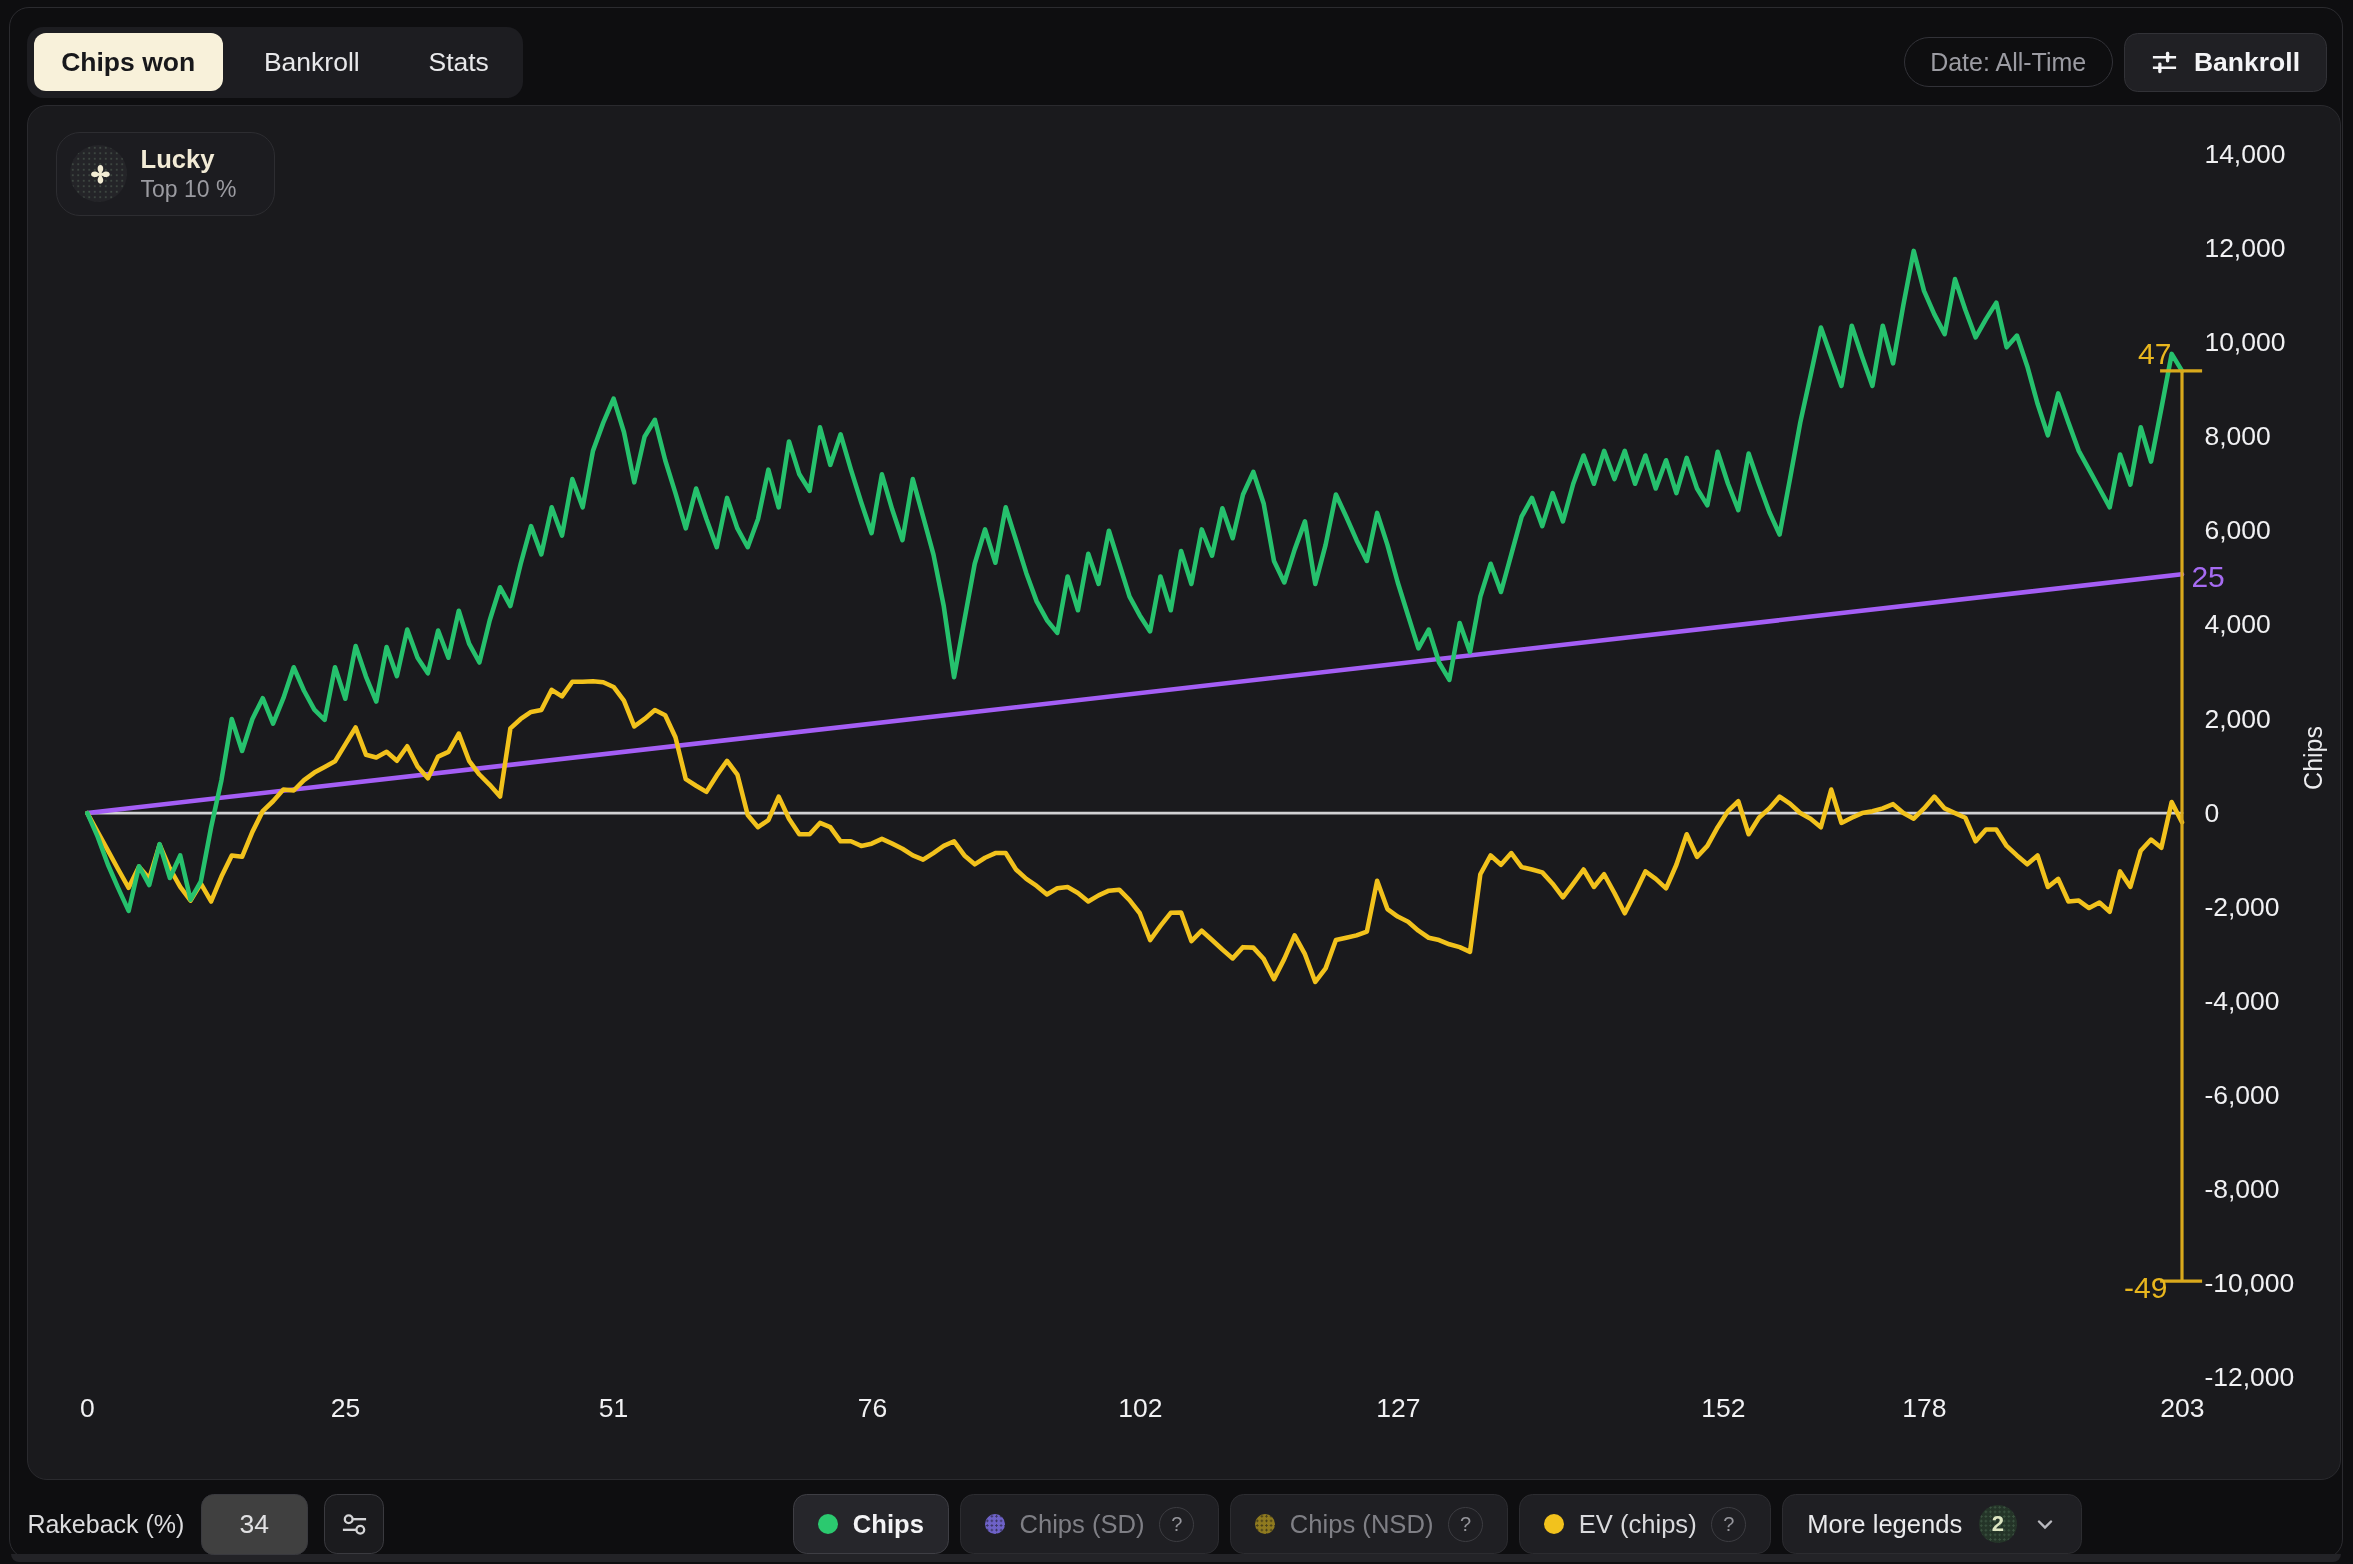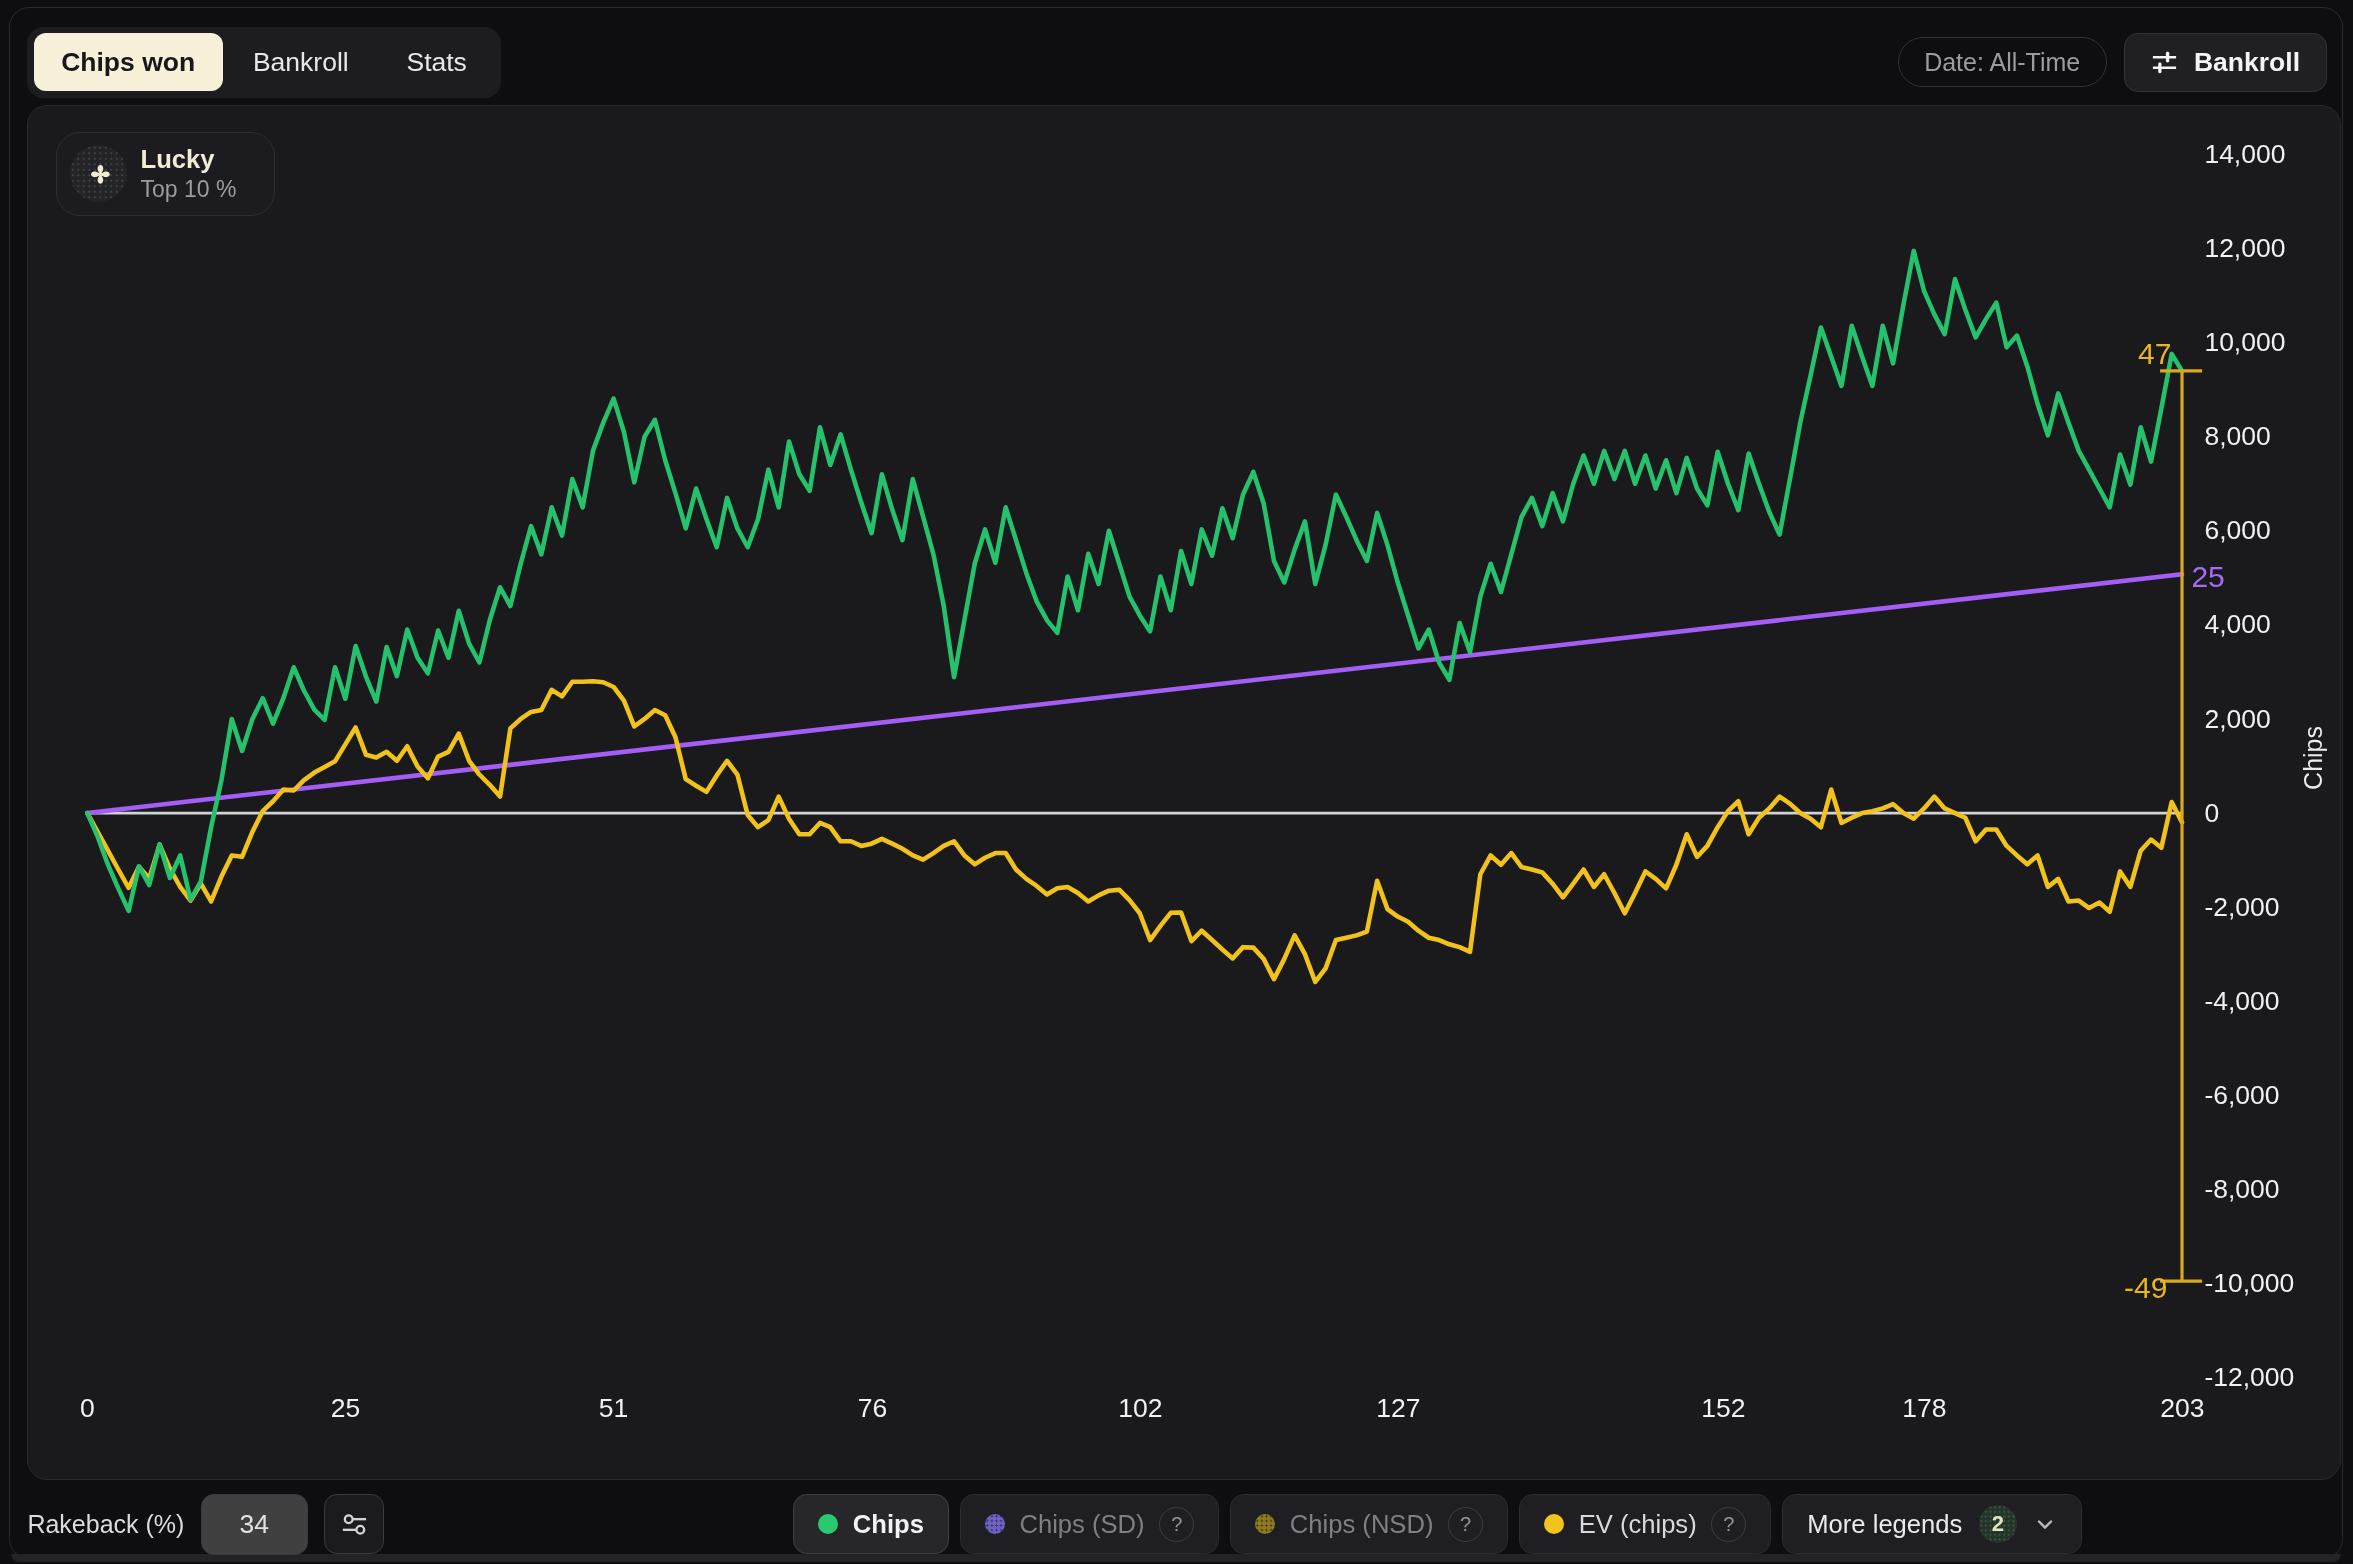--- a/index.html
+++ b/index.html
@@ -10,25 +10,25 @@
   }
   .frame{position:absolute;left:9.1px;top:7.3px;right:11px;bottom:5.5px;
     border:0.9px solid #2b2b2f;border-radius:20px;pointer-events:none;}
   .bottom-edge{position:absolute;left:11px;right:12.8px;bottom:1.8px;height:8.2px;
     background:#232327;border-radius:0 0 16.4px 16.4px;z-index:0;}
 
   
   .topbar{position:absolute;left:27.4px;top:22px;right:27.4px;height:80px;
     display:flex;align-items:center;justify-content:space-between;z-index:3;}
   .tabs{display:flex;align-items:flex-end;background:#1d1d21;border-radius:16.4px;
-    padding:6.4px;gap:3px;height:71px;box-sizing:border-box;}
+    padding:6.4px;gap:14px;height:71px;box-sizing:border-box;}
   .tab{padding:0 27.4px;height:58px;line-height:58px;font-size:26.5px;color:#e8e8ea;
     border-radius:12px;font-weight:500;cursor:pointer;white-space:nowrap;}
   .tab.active{background:#f8f1da;color:#18181b;font-weight:600;}
-  .top-actions{display:flex;gap:17px;align-items:center;}
+  .top-actions{display:flex;gap:11px;align-items:center;}
   .date-pill{height:48px;padding:0 25.6px;border:0.9px solid #323238;border-radius:25.6px;
     color:#9b9ba2;font-size:25px;display:flex;align-items:center;cursor:pointer;}
   .filters-btn{height:57px;padding:0 25.6px;background:#202024;border:0.9px solid #323237;
     border-radius:13.7px;color:#f4f4f6;font-size:26.5px;font-weight:600;display:flex;
     gap:14.6px;align-items:center;cursor:pointer;}
 
   
   .panel{position:absolute;left:27.4px;top:105px;width:2312px;height:1373px;
     background:#1a1a1d;border:0.9px solid #2a2a2e;border-radius:20px;z-index:1;}
   .chart-svg{position:absolute;left:0;top:0;}

